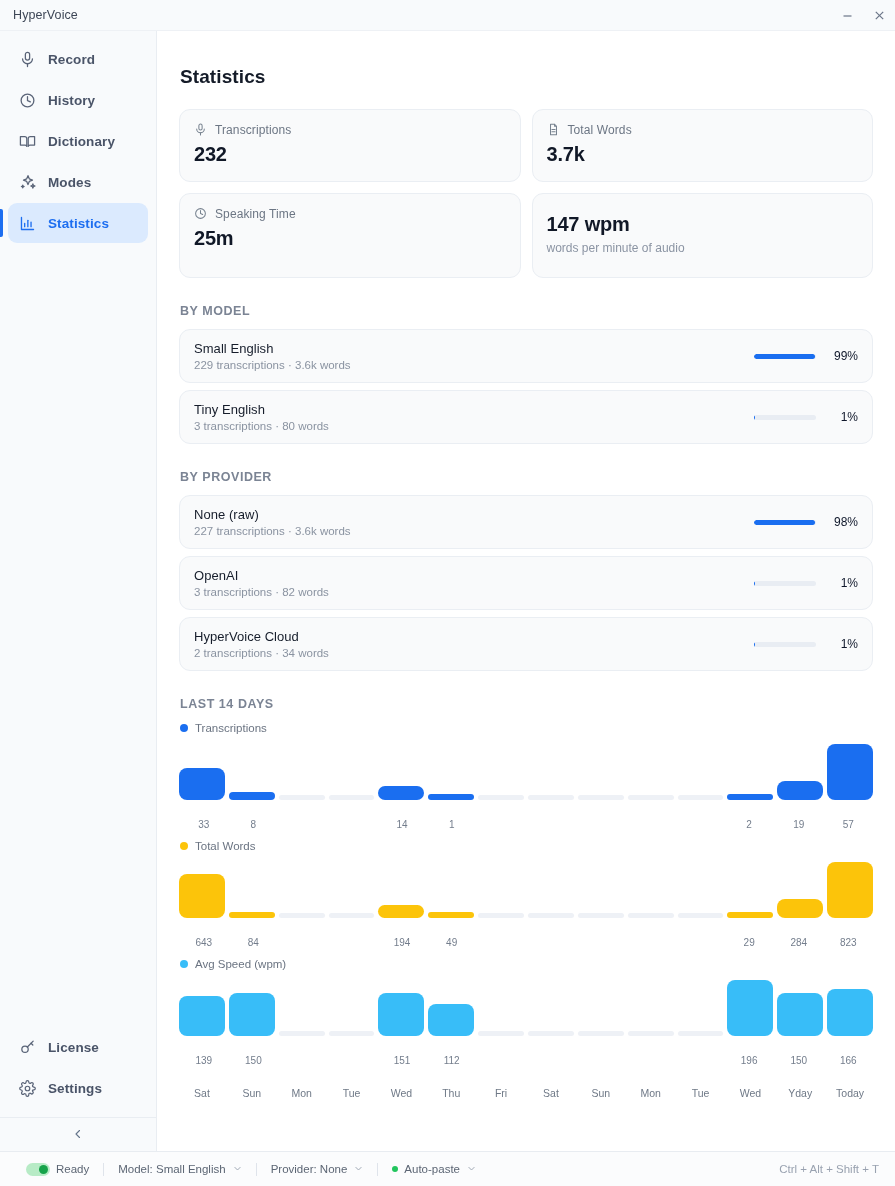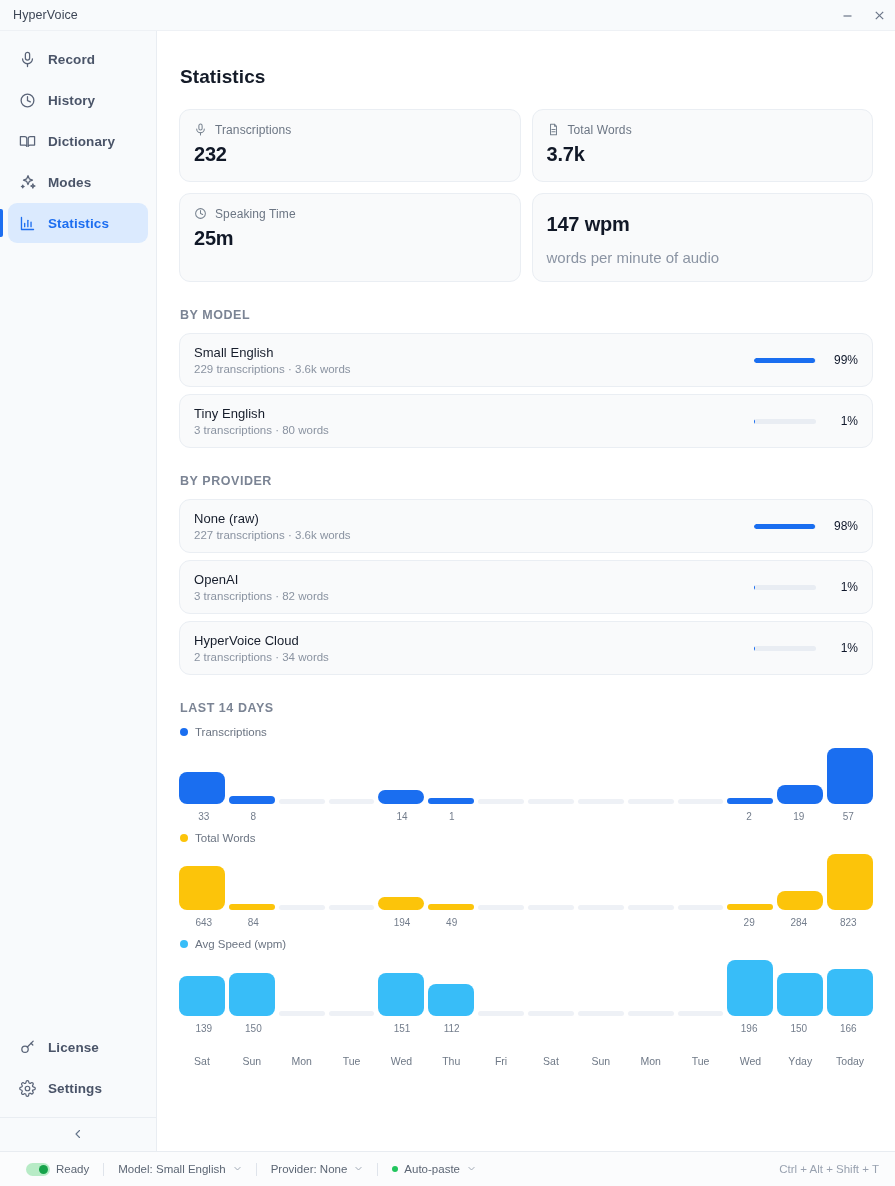--- a/index.html
+++ b/index.html
@@ -91,21 +91,21 @@
     min-height: 72px;
   }
   .stat-card.tall { min-height: 85px; }
   .stat-head { display: flex; align-items: center; gap: 7px; }
   .stat-head .sicon { width: 14px; height: 14px; color: #77828f; display:flex; }
   .stat-label { font-size: 12px; color: #6c7684; letter-spacing: .1px; }
   .stat-value {
     font-size: 20px; font-weight: 700; color: #111827;
     margin-top: 6px; letter-spacing: -.2px;
   }
-  .stat-sub { font-size: 15px; color: #8b94a3; margin-top: 13px; }
+  .stat-sub { font-size: 12px; color: #8b94a3; margin-top: 5px; }
 
   
   .section-head {
     font-size: 12.5px; font-weight: 700; color: #7b8494;
     letter-spacing: .55px; margin: 26px 0 11px 1px;
   }
 
   
   .brow {
     background: #f9fafb; border: 1px solid #eaeef3;
@@ -135,21 +135,21 @@
 
   .bars-row {
     display: flex; align-items: flex-end; gap: 4px;
     height: 60px;
   }
   .bar-cell { flex: 1 1 0; display: flex; flex-direction: column; justify-content: flex-end; height: 100%; }
   .bar {
     width: 100%; border-radius: 8px; min-height: 5px;
   }
   .bar.empty { background: #eef1f6; height: 5px; border-radius: 3px; }
-  .vals-row { display: flex; margin-top: 7px; }
+  .vals-row { display: flex; margin-top: 19px; }
   .val-cell {
     flex: 1 1 0; text-align: center;
     font-size: 10px; color: #737d8c;
   }
   .days-row { display: flex; gap: 4px; margin-top: 21px; }
   .day-cell { flex: 1 1 0; text-align: center; font-size: 10.5px; color: #6f7987; }
 
   
   .statusbar {
     height: 26px; flex: 0 0 26px;

